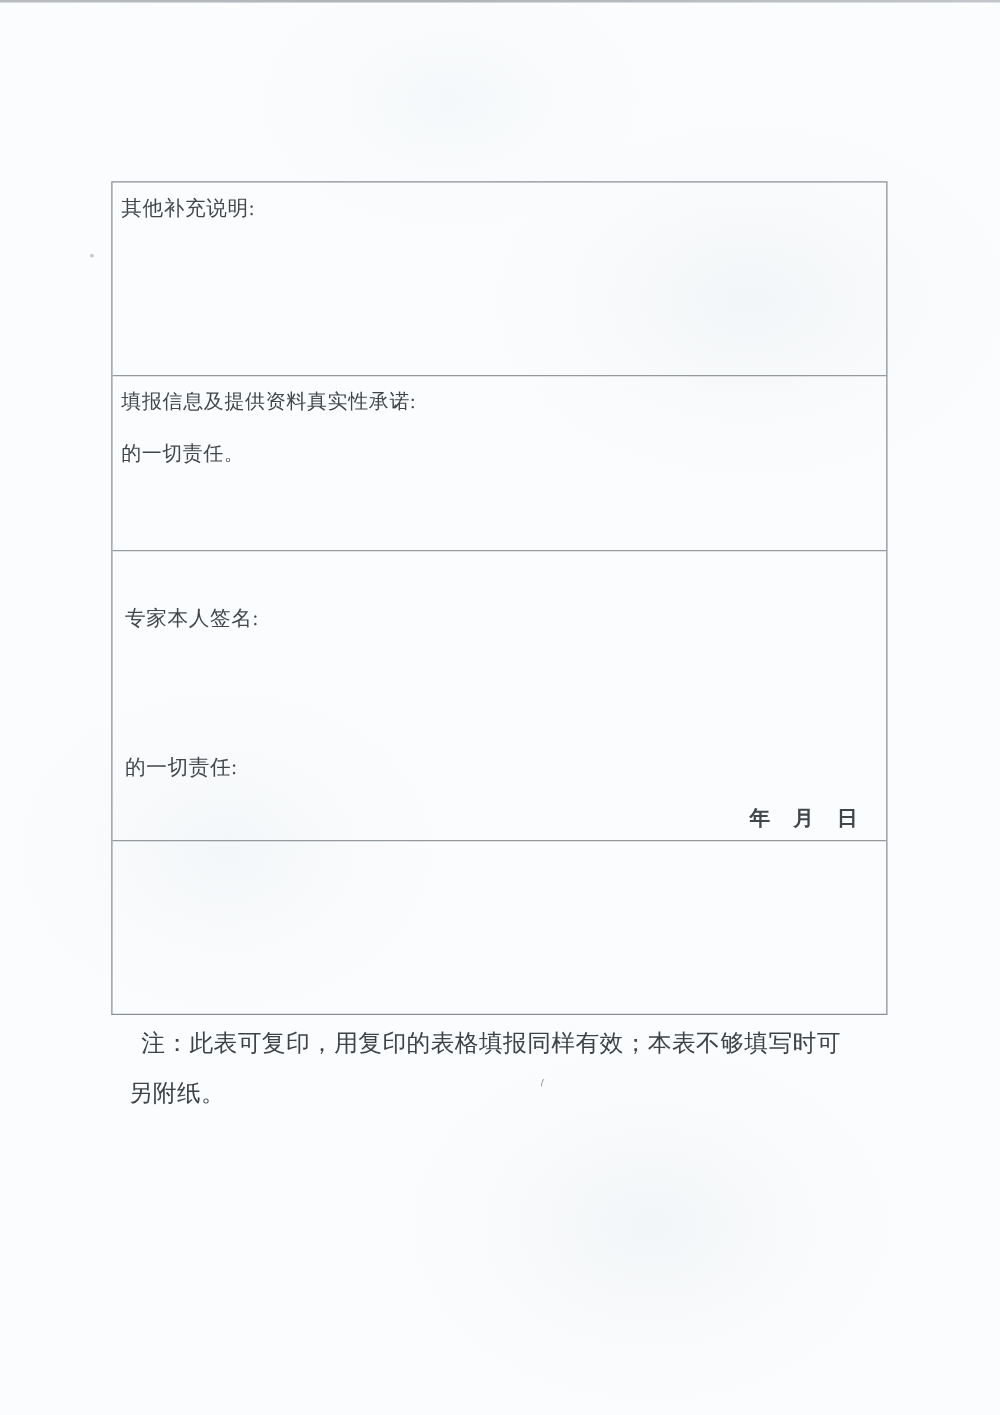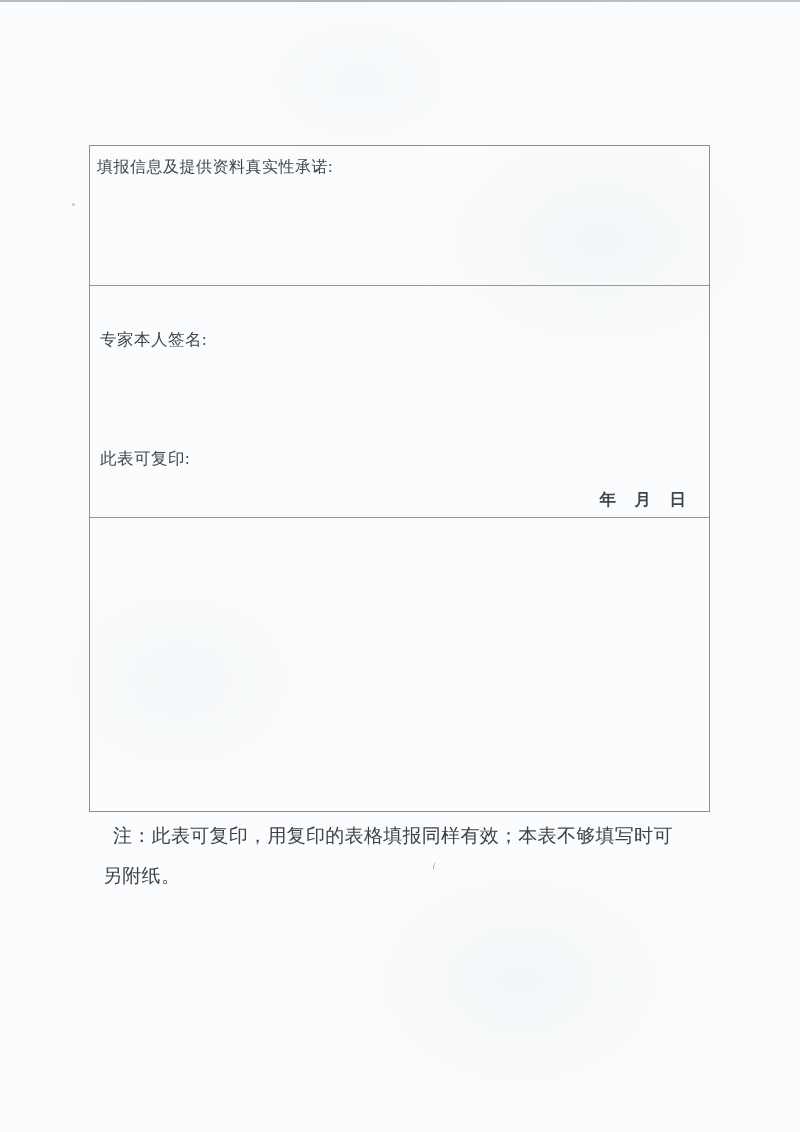--- a/index.html
+++ b/index.html
@@ -140,29 +140,33 @@
 </style>
 </head>
 <body>
 
 <div class="paper">
 
   <div class="scan-edge-top"></div>
 
   <div class="form-table">
 
+    <div class="row row-other-notes">
+      <div class="cell-label">其他补充说明:</div>
+    </div>
 
     <div class="row row-commitment">
       <div class="commitment-title">填报信息及提供资料真实性承诺:</div>
+      <div class="commitment-line">的一切责任。</div>
     </div>
 
     <div class="row row-signatures">
       <div class="cell-recommender">
         <div class="opinion-title">专家本人签名:</div>
-        <div class="sign-label">此表可复印:</div>
+        <div class="sign-label">的一切责任:</div>
         <div class="date-line">年　月　日</div>
       </div>
     </div>
 
 
   </div>
 
   <div class="footnote">
     <div class="footnote-line-first">注：此表可复印，用复印的表格填报同样有效；本表不够填写时可</div>
     <div>另附纸。</div>

